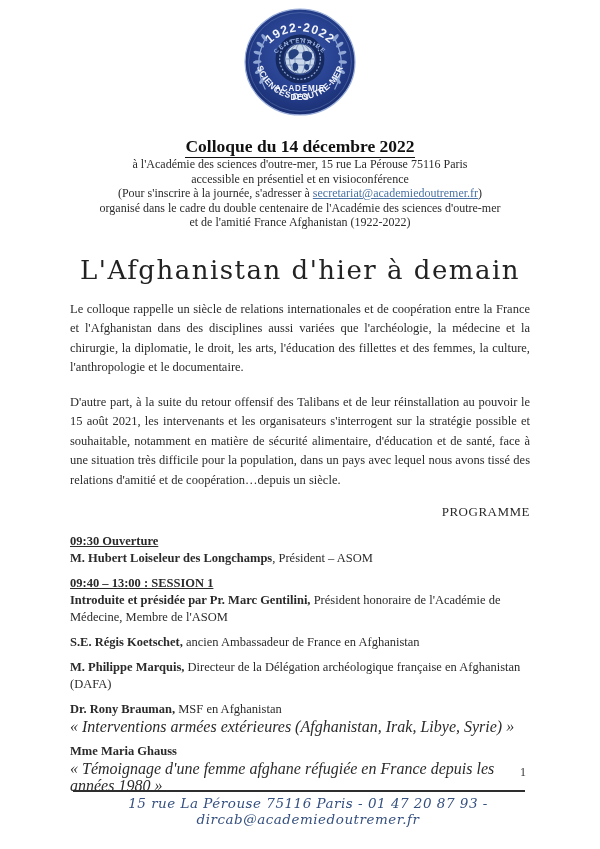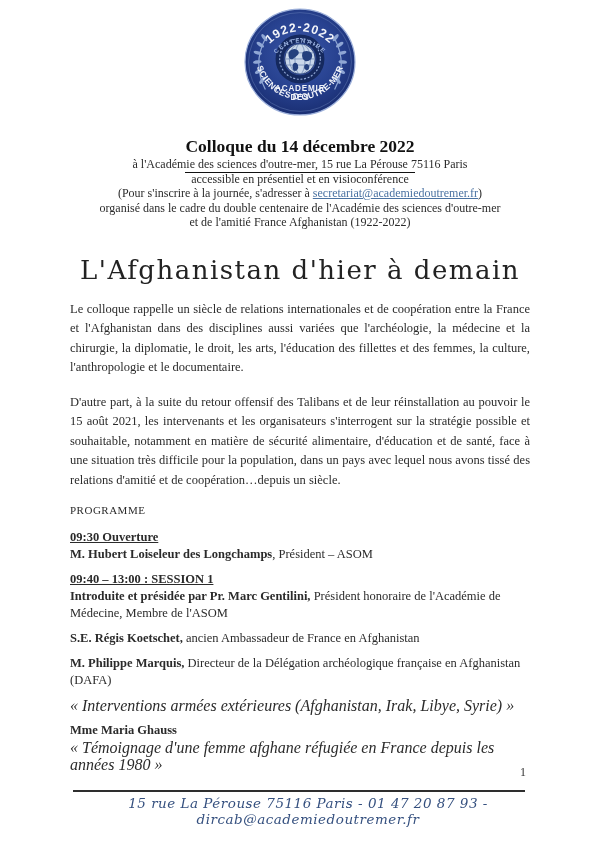--- a/index.html
+++ b/index.html
@@ -12,31 +12,31 @@
     font-family: "Liberation Serif", "DejaVu Serif", serif;
     color: #2b2b2b;
     padding: 8px 70px 0 70px;
     overflow: hidden;
   }
   .logo-wrap { text-align: center; margin: 0 auto; width: 112px; height: 110px; }
   .doc-title {
     text-align: center; margin-top: 18px;
     font-size: 17.5px; font-weight: bold; color: #111;
   }
-  .doc-title .underline { border-bottom: 1.6px solid #111; padding-bottom: 16px; }
+  .doc-title .underline { border-bottom: 1.6px solid #111; padding-bottom: 1px; }
   .sub { text-align: center; font-size: 12px; line-height: 14.5px; color: #2b2b2b; }
   .coord { margin-top: 13px; }
   .email { color: #4a72a2; text-decoration: underline; cursor: pointer; }
   .script-title {
     text-align: center; margin-top: 25px;
     font-family: "DejaVu Serif", serif; 
     font-size: 26px; color: #222; letter-spacing: 1.5px;
   }
   .para { text-align: justify; font-size: 12.5px; line-height: 19.5px; margin: 15px 0 0 0; }
-  .prog-heading { text-align: left; font-size: 11px; margin-top: 14px; letter-spacing: .5px; }
+  .prog-heading { text-align: right; font-size: 13px; margin-top: 14px; letter-spacing: .5px; }
   .entry { font-size: 12.5px; line-height: 17px; margin-top: 13px; }
   .entry.gap { margin-top: 8px; }
   .entry-heading { font-weight: bold; text-decoration: underline; }
   .bold { font-weight: bold; }
   .quote { font-style: italic; font-size: 16px; line-height: 17px; font-family: Liberation Serif, serif; }
   .quote:empty { display: none; }
   .page-number { position: absolute; top: 765px; right: 74px; font-size: 12px; color: #333; }
   .footer-rule { position: absolute; top: 790px; left: 73px; right: 75px; border-top: 2.5px solid #2e2e2e; }
   .footer-text {
     position: absolute; top: 795px; left: 40px; right: 24px;
@@ -155,20 +155,21 @@
     <div><span class="bold">S.E. Régis Koetschet,</span><span> ancien Ambassadeur de France en Afghanistan</span></div>
 
   </div>
 
   <div class="entry gap">
     <div><span class="bold">M. Philippe Marquis,</span><span> Directeur de la Délégation archéologique française en Afghanistan (DAFA)</span></div>
 
   </div>
 
   <div class="entry gap">
+    <div><span class="bold">Dr. Rony Brauman,</span><span> MSF en Afghanistan</span></div>
     <div class="quote">« Interventions armées extérieures (Afghanistan, Irak, Libye, Syrie) »</div>
   </div>
 
   <div class="entry gap">
     <div><span class="bold">Mme Maria Ghauss</span><span></span></div>
     <div class="quote">« Témoignage d'une femme afghane réfugiée en France depuis les années 1980 »</div>
   </div>
 
   <div class="page-number">1</div>
   <div class="footer-rule"></div>

